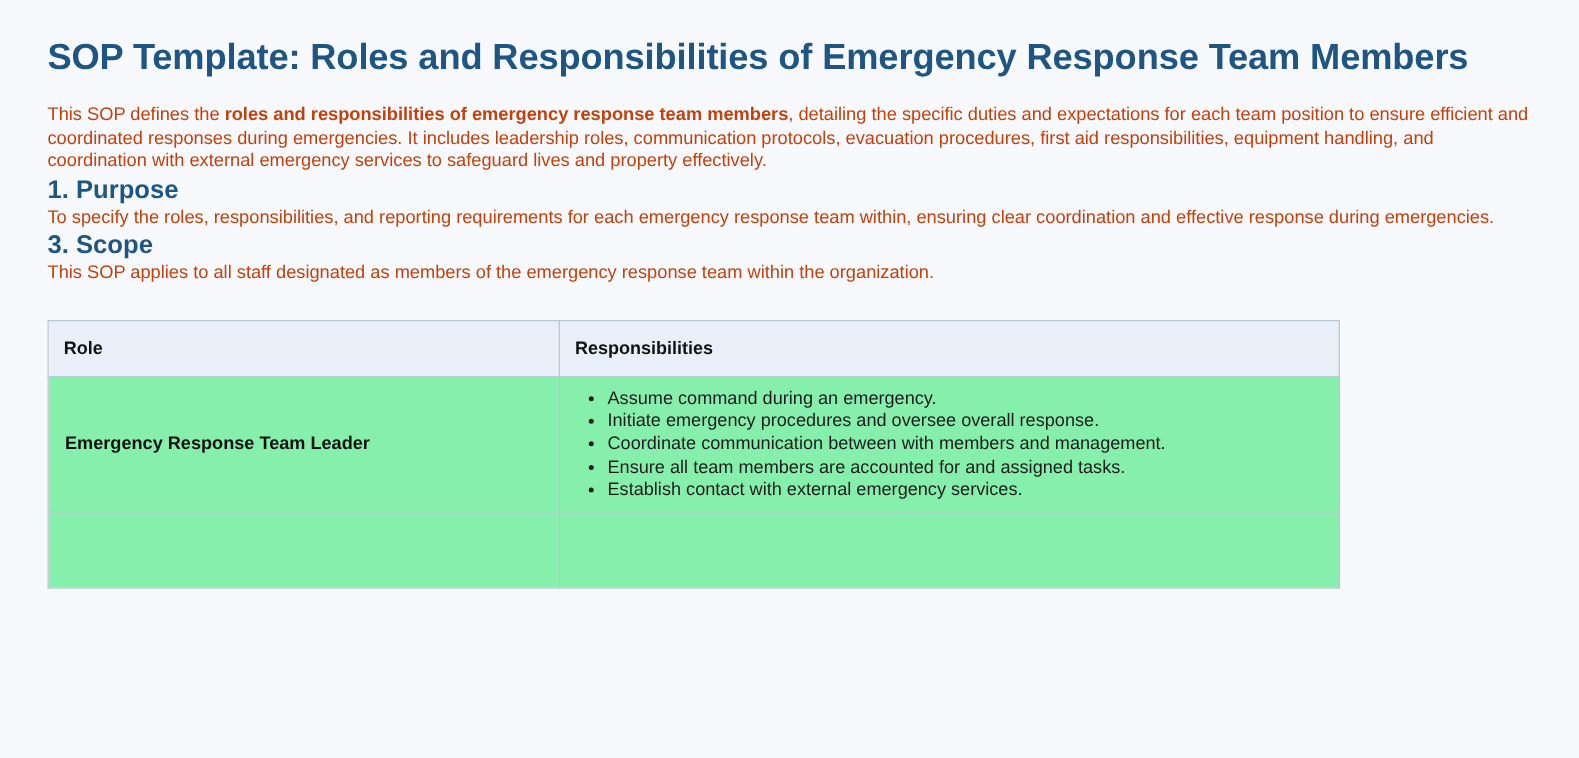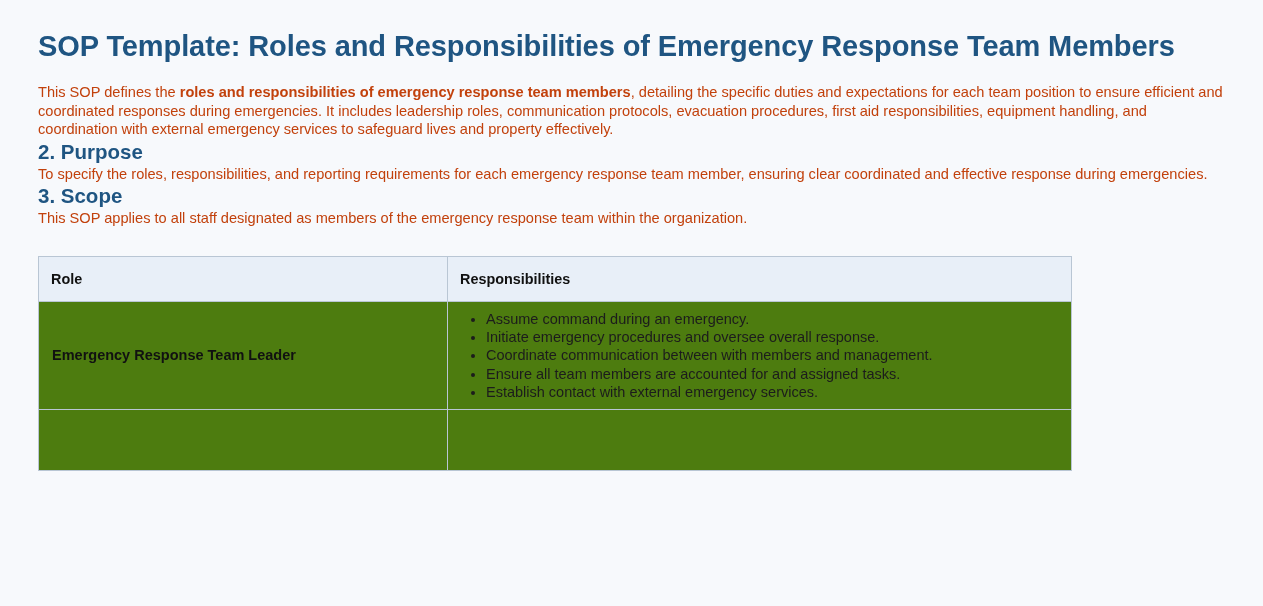--- a/index.html
+++ b/index.html
@@ -80,21 +80,21 @@
     font-size: 14.4px;
     font-weight: bold;
     color: #111;
     padding: 12px 12px 12px 12px;
     height: 20px;
   }
 
   table.roles-table thead th.col-role { width: 384px; }
 
   table.roles-table tbody td {
-    background: #4d7c0f;
+    background: #86efac;
     font-size: 14.5px;
     padding: 10px 12px;
   }
 
   td.role-cell {
     font-weight: bold;
     color: #111;
     padding-left: 13px !important;
   }
 
@@ -116,23 +116,23 @@
 </style>
 </head>
 <body>
 
 <div class="page">
 
   <h1 class="doc-title">SOP Template: Roles and Responsibilities of Emergency Response Team Members</h1>
 
   <p class="body-text sec-intro"><span>This SOP defines the </span><b>roles and responsibilities of emergency response team members</b><span>, detailing the specific duties and expectations for each team position to ensure efficient and coordinated responses during emergencies. It includes leadership roles, communication protocols, evacuation procedures, first aid responsibilities, equipment handling, and coordination with external emergency services to safeguard lives and property effectively.</span></p>
 
-  <h2 class="section-title sec-purpose-title">2. Purpose</h2>
+  <h2 class="section-title sec-purpose-title">1. Purpose</h2>
 
-  <p class="body-text sec-purpose-body">To specify the roles, responsibilities, and reporting requirements for each emergency response team member, ensuring clear coordinated and effective response during emergencies.</p>
+  <p class="body-text sec-purpose-body">To specify the roles, responsibilities, and reporting requirements for each emergency response team within, ensuring clear coordination and effective response during emergencies.</p>
 
   <h2 class="section-title sec-scope-title">3. Scope</h2>
 
   <p class="body-text sec-scope-body">This SOP applies to all staff designated as members of the emergency response team within the organization.</p>
 
 
   <table class="roles-table">
     <thead>
       <tr>
         <th class="col-role">Role</th>

